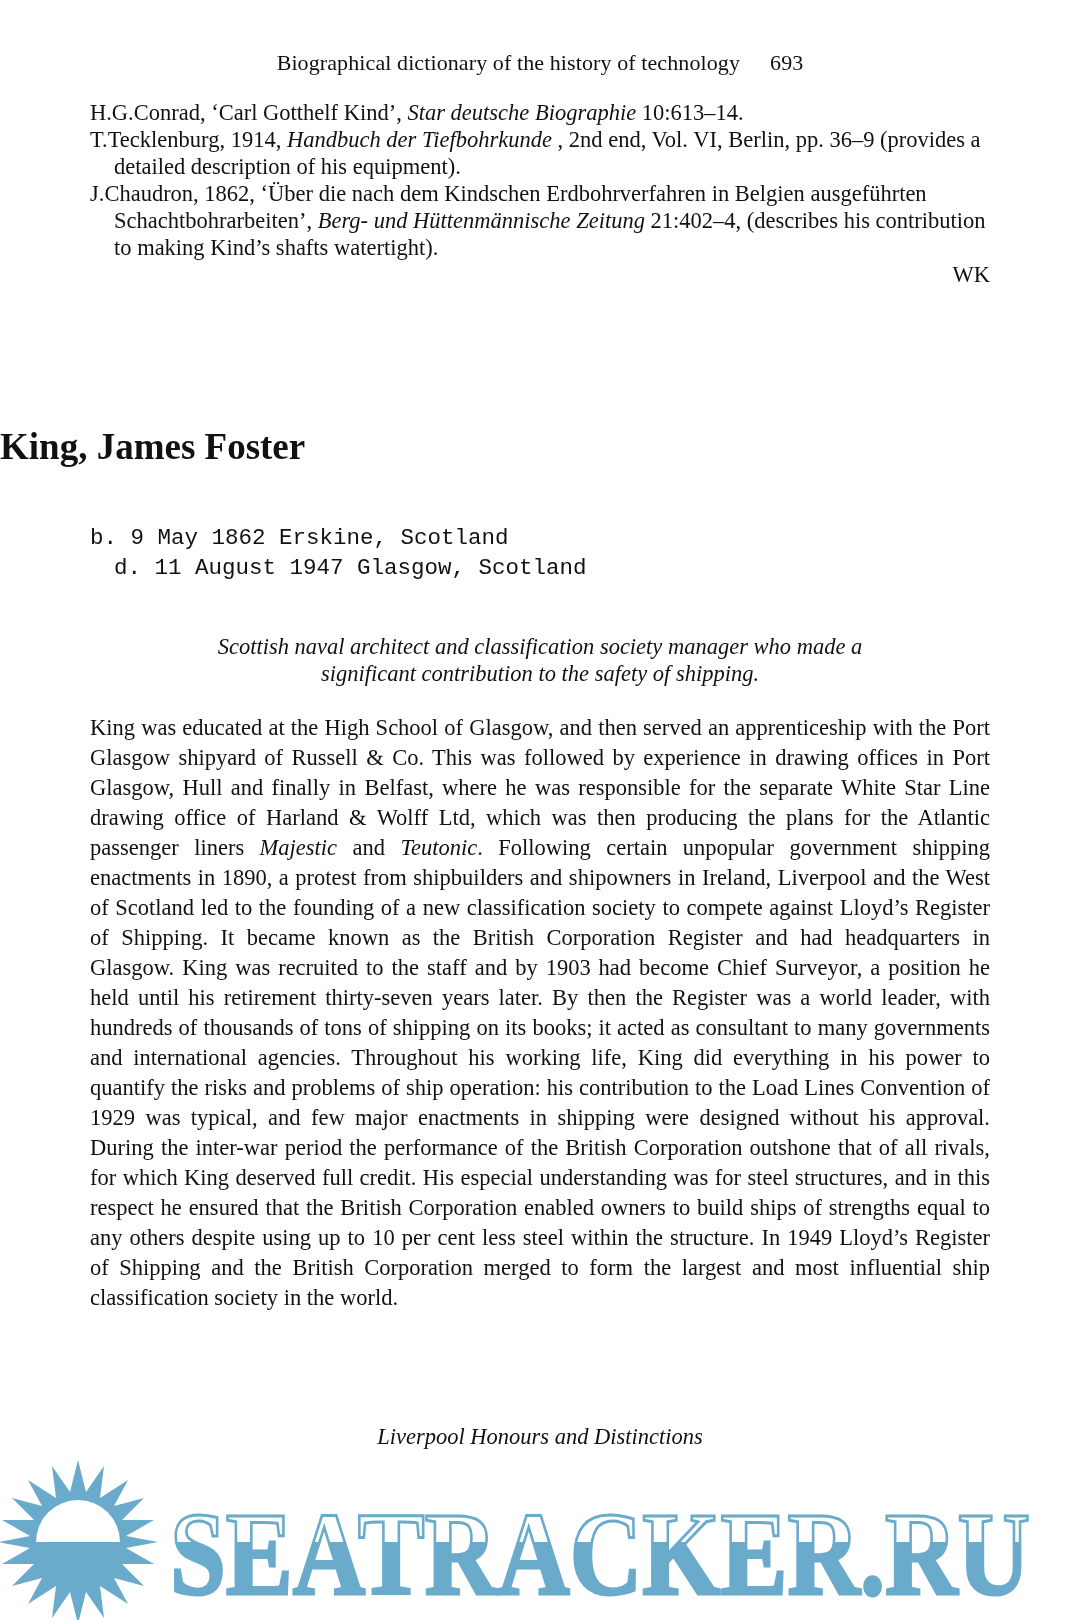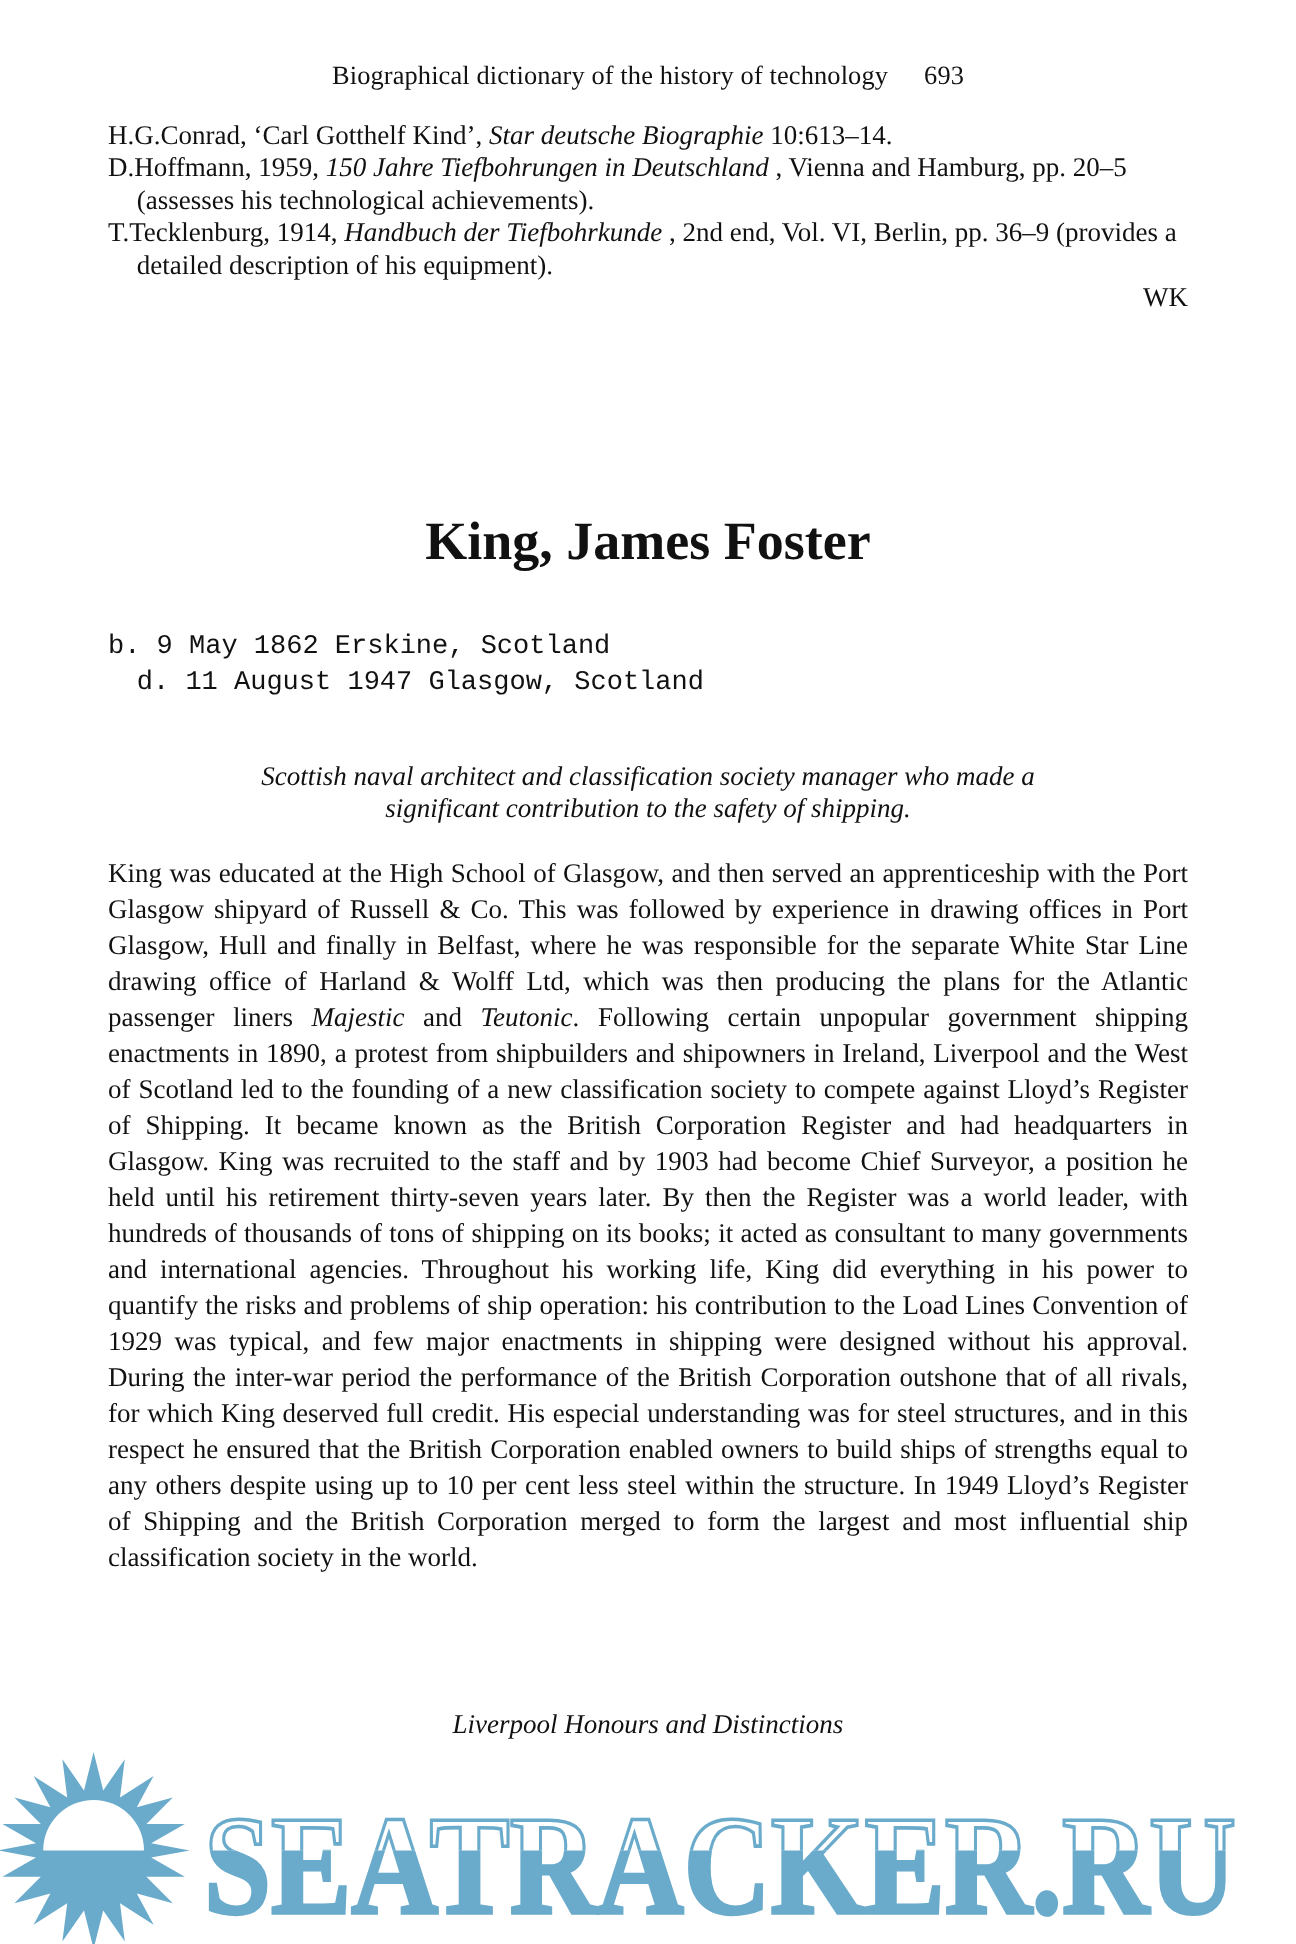--- a/index.html
+++ b/index.html
@@ -15,21 +15,21 @@
     .running-head .page-num { margin-left: 30px; }
     .refs {
       position: absolute; top: 99px; left: 90px; width: 900px;
       font-size: 22.5px; line-height: 27px;
     }
     .ref { padding-left: 24px; text-indent: -24px; margin: 0; }
     .ref i { font-style: italic; }
     .author-initials { text-align: right; margin-top: 0px; }
     .entry-title {
       position: absolute; top: 425px; left: 0; width: 1080px;
-      text-align: center; font-size: 45px; font-weight: bold;
+      text-align: left; font-size: 37px; font-weight: bold;
     }
     .life {
       position: absolute; top: 523px; left: 90px; font-size: 22.5px; line-height: 30px; font-family: Liberation Mono, monospace;
     }
     .life .died { padding-left: 24px; }
     .summary {
       position: absolute; top: 633px; left: 0; width: 1080px;
       text-align: center; font-style: italic; font-size: 22.5px; line-height: 27px;
     }
     .body-text {
@@ -47,22 +47,22 @@
   </style>
 </head>
 <body>
 
 <div class="running-head">
   <span>Biographical dictionary of the history of technology</span><span class="page-num">693</span>
 </div>
 
 <div class="refs">
   <p class="ref"><span>H.G.Conrad, ‘Carl Gotthelf Kind’, </span><i>Star deutsche Biographie</i><span> 10:613–14.</span></p>
-  <p class="ref"><span>D.Hoffmann, 1959, </span><i>150 Jahre Tiefbohrungen in Deutschland</i><span> , Vienna and Hamburg, pp. 20–5 (assesses his technological achievements).</span></p>
   <p class="ref"><span>T.Tecklenburg, 1914, </span><i>Handbuch der Tiefbohrkunde</i><span> , 2nd end, Vol. VI, Berlin, pp. 36–9 (provides a detailed description of his equipment).</span></p>
+  <p class="ref"><span>J.Chaudron, 1862, ‘Über die nach dem Kindschen Erdbohrverfahren in Belgien ausgeführten Schachtbohrarbeiten’, </span><i>Berg- und Hüttenmännische Zeitung</i><span> 21:402–4, (describes his contribution to making Kind’s shafts watertight).</span></p>
   <div class="author-initials">WK</div>
 </div>
 
 <div class="entry-title">King, James Foster</div>
 
 <div class="life">
   <div>b. 9 May 1862 Erskine, Scotland</div>
   <div class="died">d. 11 August 1947 Glasgow, Scotland</div>
 </div>
 

